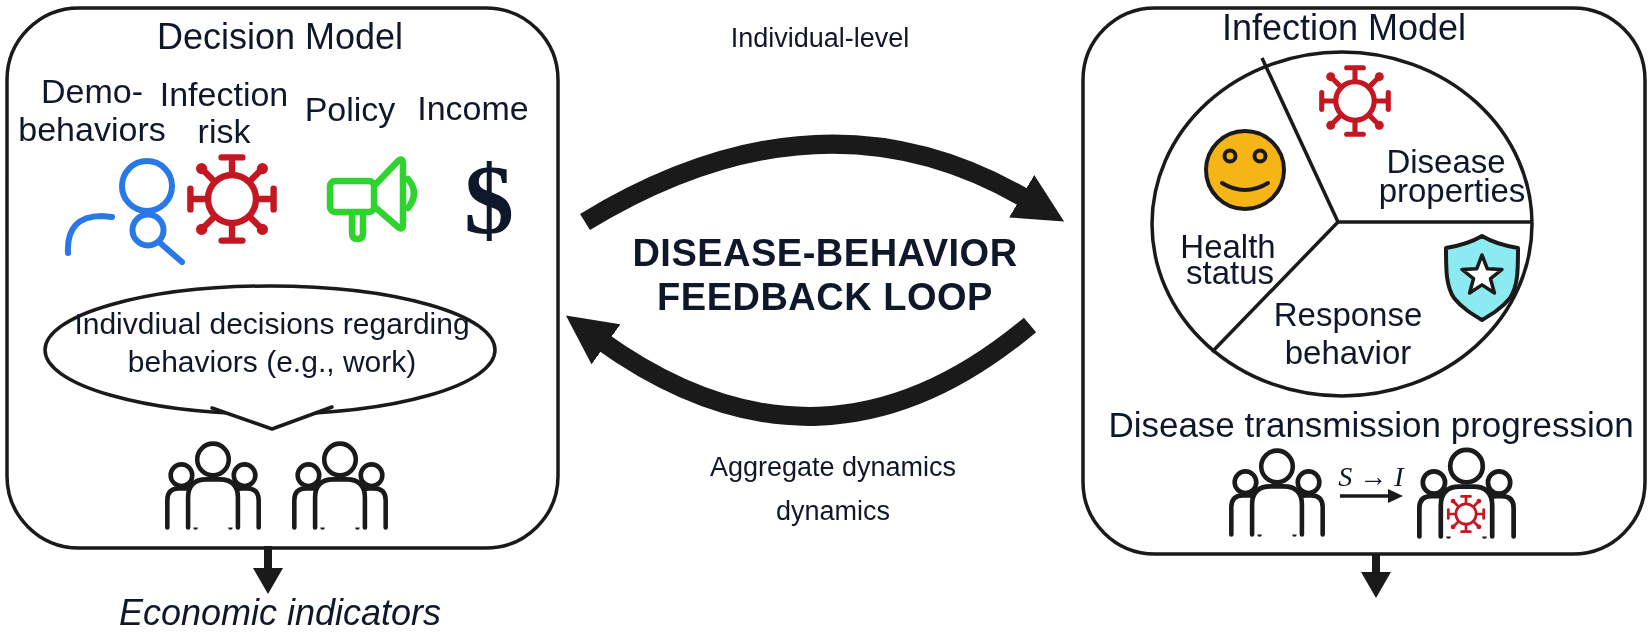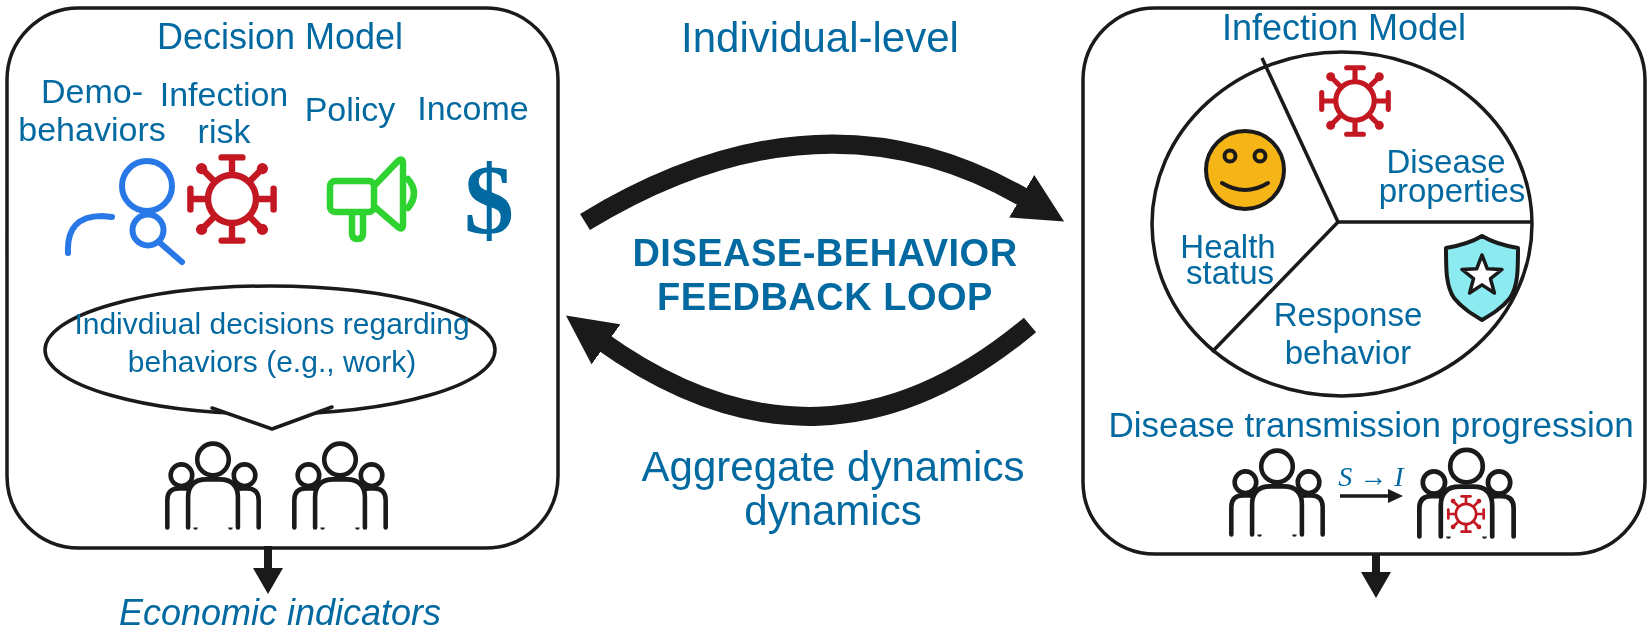--- a/index.html
+++ b/index.html
@@ -1,30 +1,30 @@
 <!DOCTYPE html>
 <html><head>
 <meta charset="utf-8">
 <style>
   html,body{margin:0;padding:0;background:#fff;}
   .stage{
     position:relative;width:1650px;height:633px;background:#ffffff;
-    font-family:"Liberation Sans",sans-serif;color:#0369a1;overflow:hidden;
+    font-family:"Liberation Sans",sans-serif;color:#0f172a;overflow:hidden;
   }
   .layer{position:absolute;left:0;top:0;}
   .txt{
     position:absolute;transform:translate(-50%,-50%);
     white-space:nowrap;text-align:center;line-height:1;
   }
   .t36{font-size:36px;}
   .t34{font-size:34px;}
   .t33{font-size:33px;}
   .t30{font-size:30px;}
   .t35{font-size:35px;}
-  .loop-label{font-size:42px;}
+  .loop-label{font-size:27px;}
   .loop-title{font-size:38px;font-weight:bold;letter-spacing:.5px;}
   .indicator{font-size:36px;font-style:italic;}
   .stoi{font-family:"Liberation Serif",serif;font-style:italic;font-size:28px;}
   .dollar{font-family:"Liberation Serif",serif;font-weight:bold;font-size:100px;}
 </style>
 </head>
 <body>
 
 <div class="stage">
 

